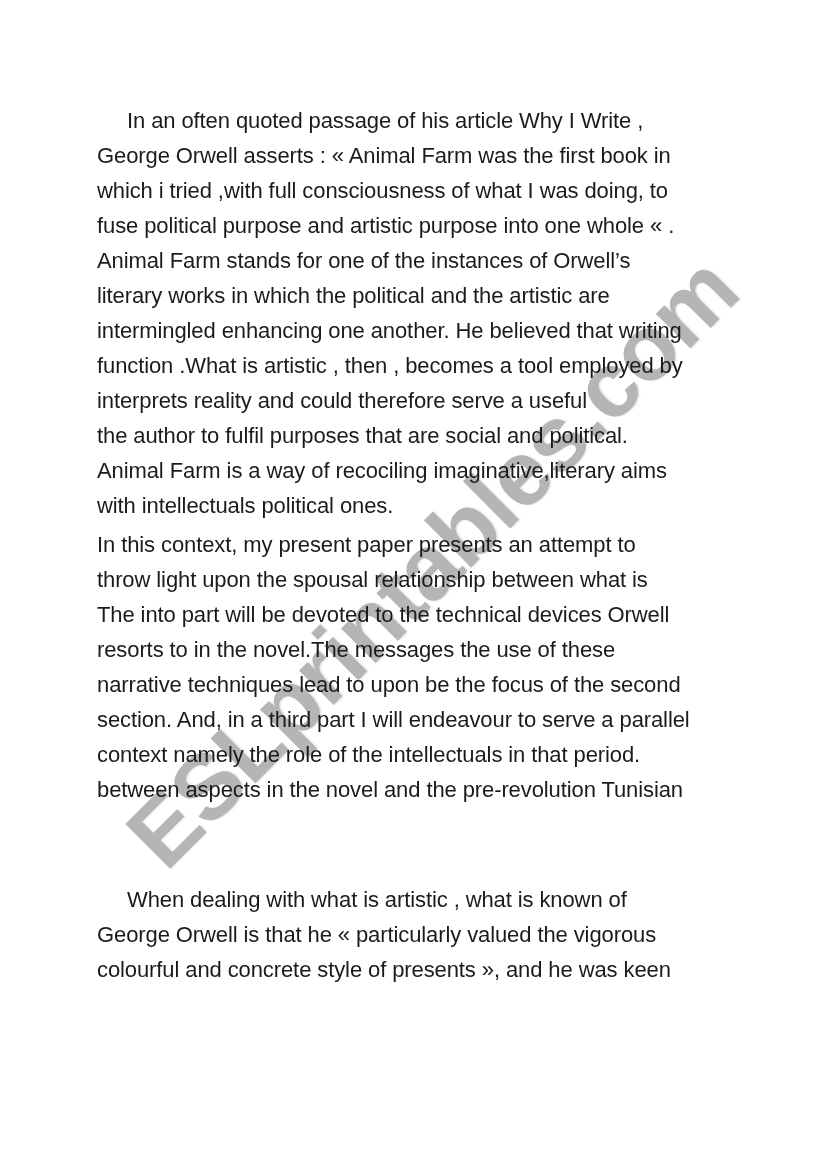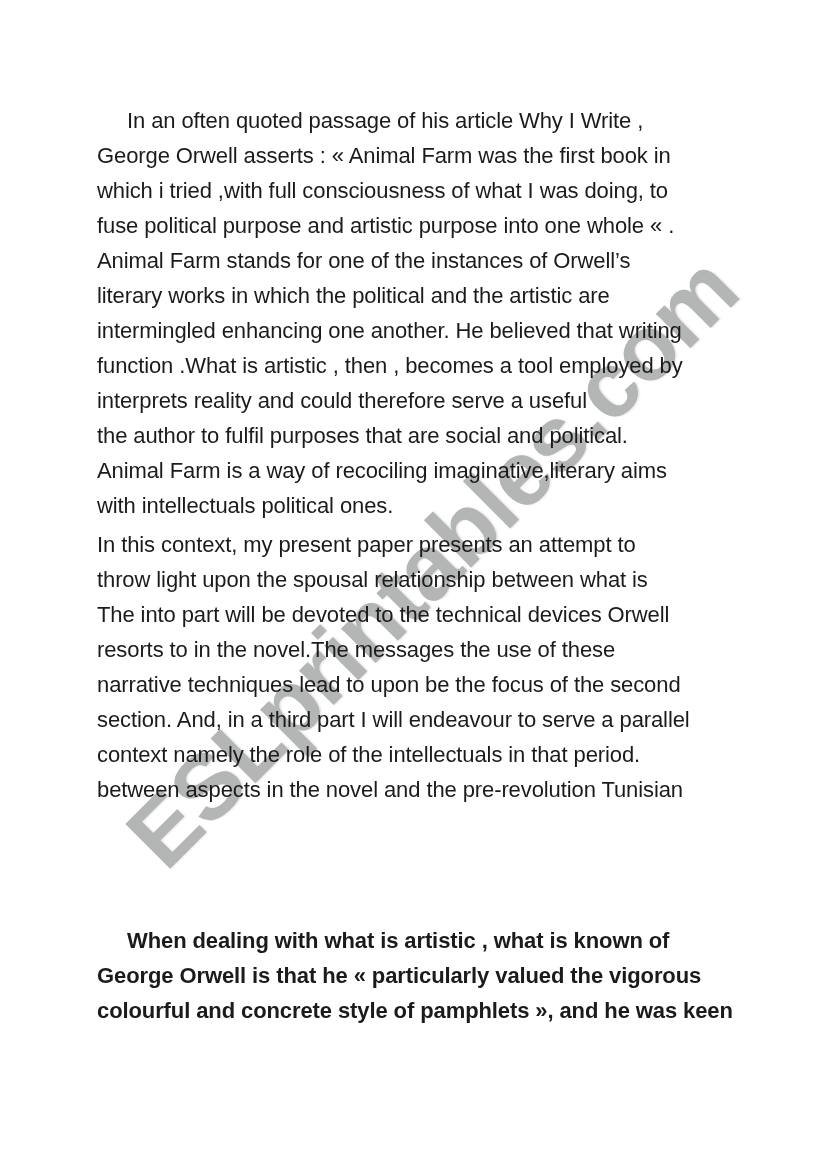--- a/index.html
+++ b/index.html
@@ -33,21 +33,21 @@
     position: absolute;
     left: 97px;
     top: 103px;
     width: 660px;
     z-index: 2;
     font-size: 22px;
     letter-spacing: -0.1px;
   }
   .para { margin: 0; }
   .para + .para { margin-top: 4px; }
-  .para:last-child { margin-top: 116px; font-weight: bold; }
+  .para:last-child { margin-top: 75px; }
   .line {
     height: 35px;
     line-height: 35px;
     white-space: nowrap;
   }
   .para.indented .line:first-child { padding-left: 30px; }
 </style>
 </head>
 <body>
 
@@ -74,16 +74,16 @@
         <div class="line">The into part will be devoted to the technical devices Orwell</div>
         <div class="line">resorts to in the novel.The messages the use of these</div>
         <div class="line">narrative techniques lead to upon be the focus of the second</div>
         <div class="line">section. And, in a third part I will endeavour to serve a parallel</div>
         <div class="line">context namely the role of the intellectuals in that period.</div>
         <div class="line">between aspects in the novel and the pre-revolution Tunisian</div>
       </div>
       <div class="para indented">
         <div class="line">When dealing with what is artistic , what is known of</div>
         <div class="line">George Orwell is that he « particularly valued the vigorous</div>
-        <div class="line">colourful and concrete style of pamphlets », and he was keen</div>
+        <div class="line">colourful and concrete style of presents », and he was keen</div>
       </div>
     </div>
 </div>
 
 </body></html>

